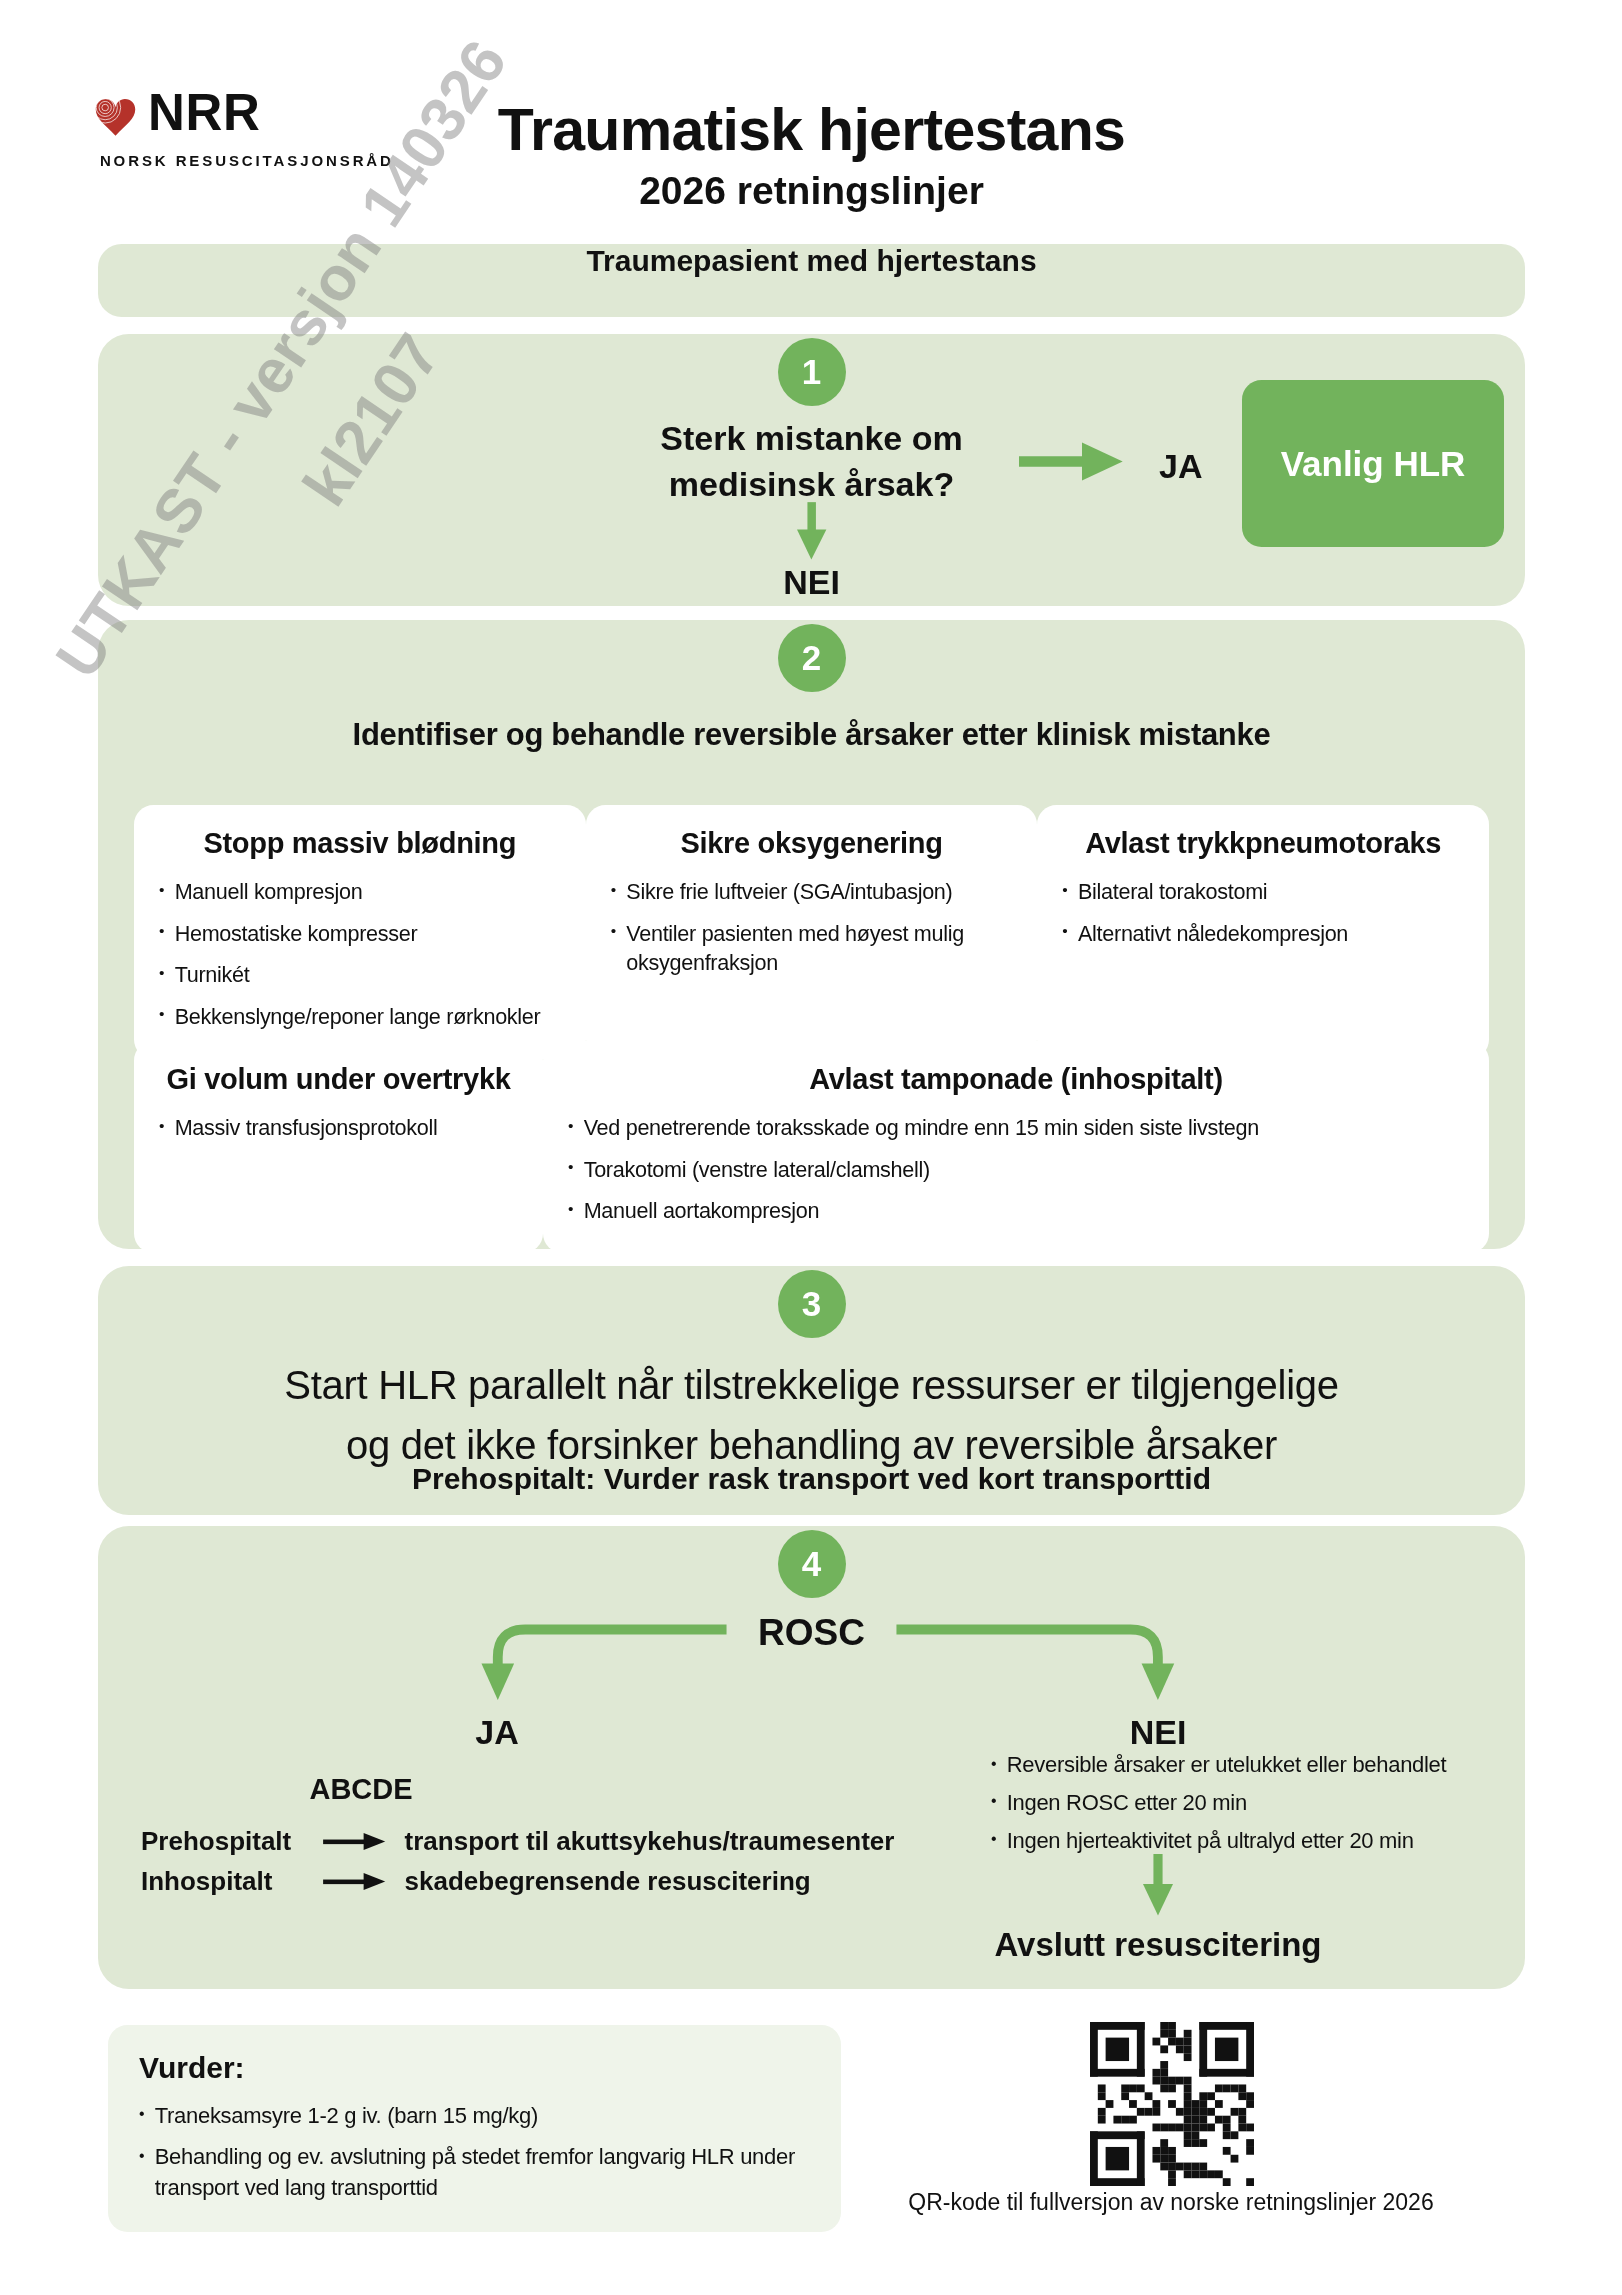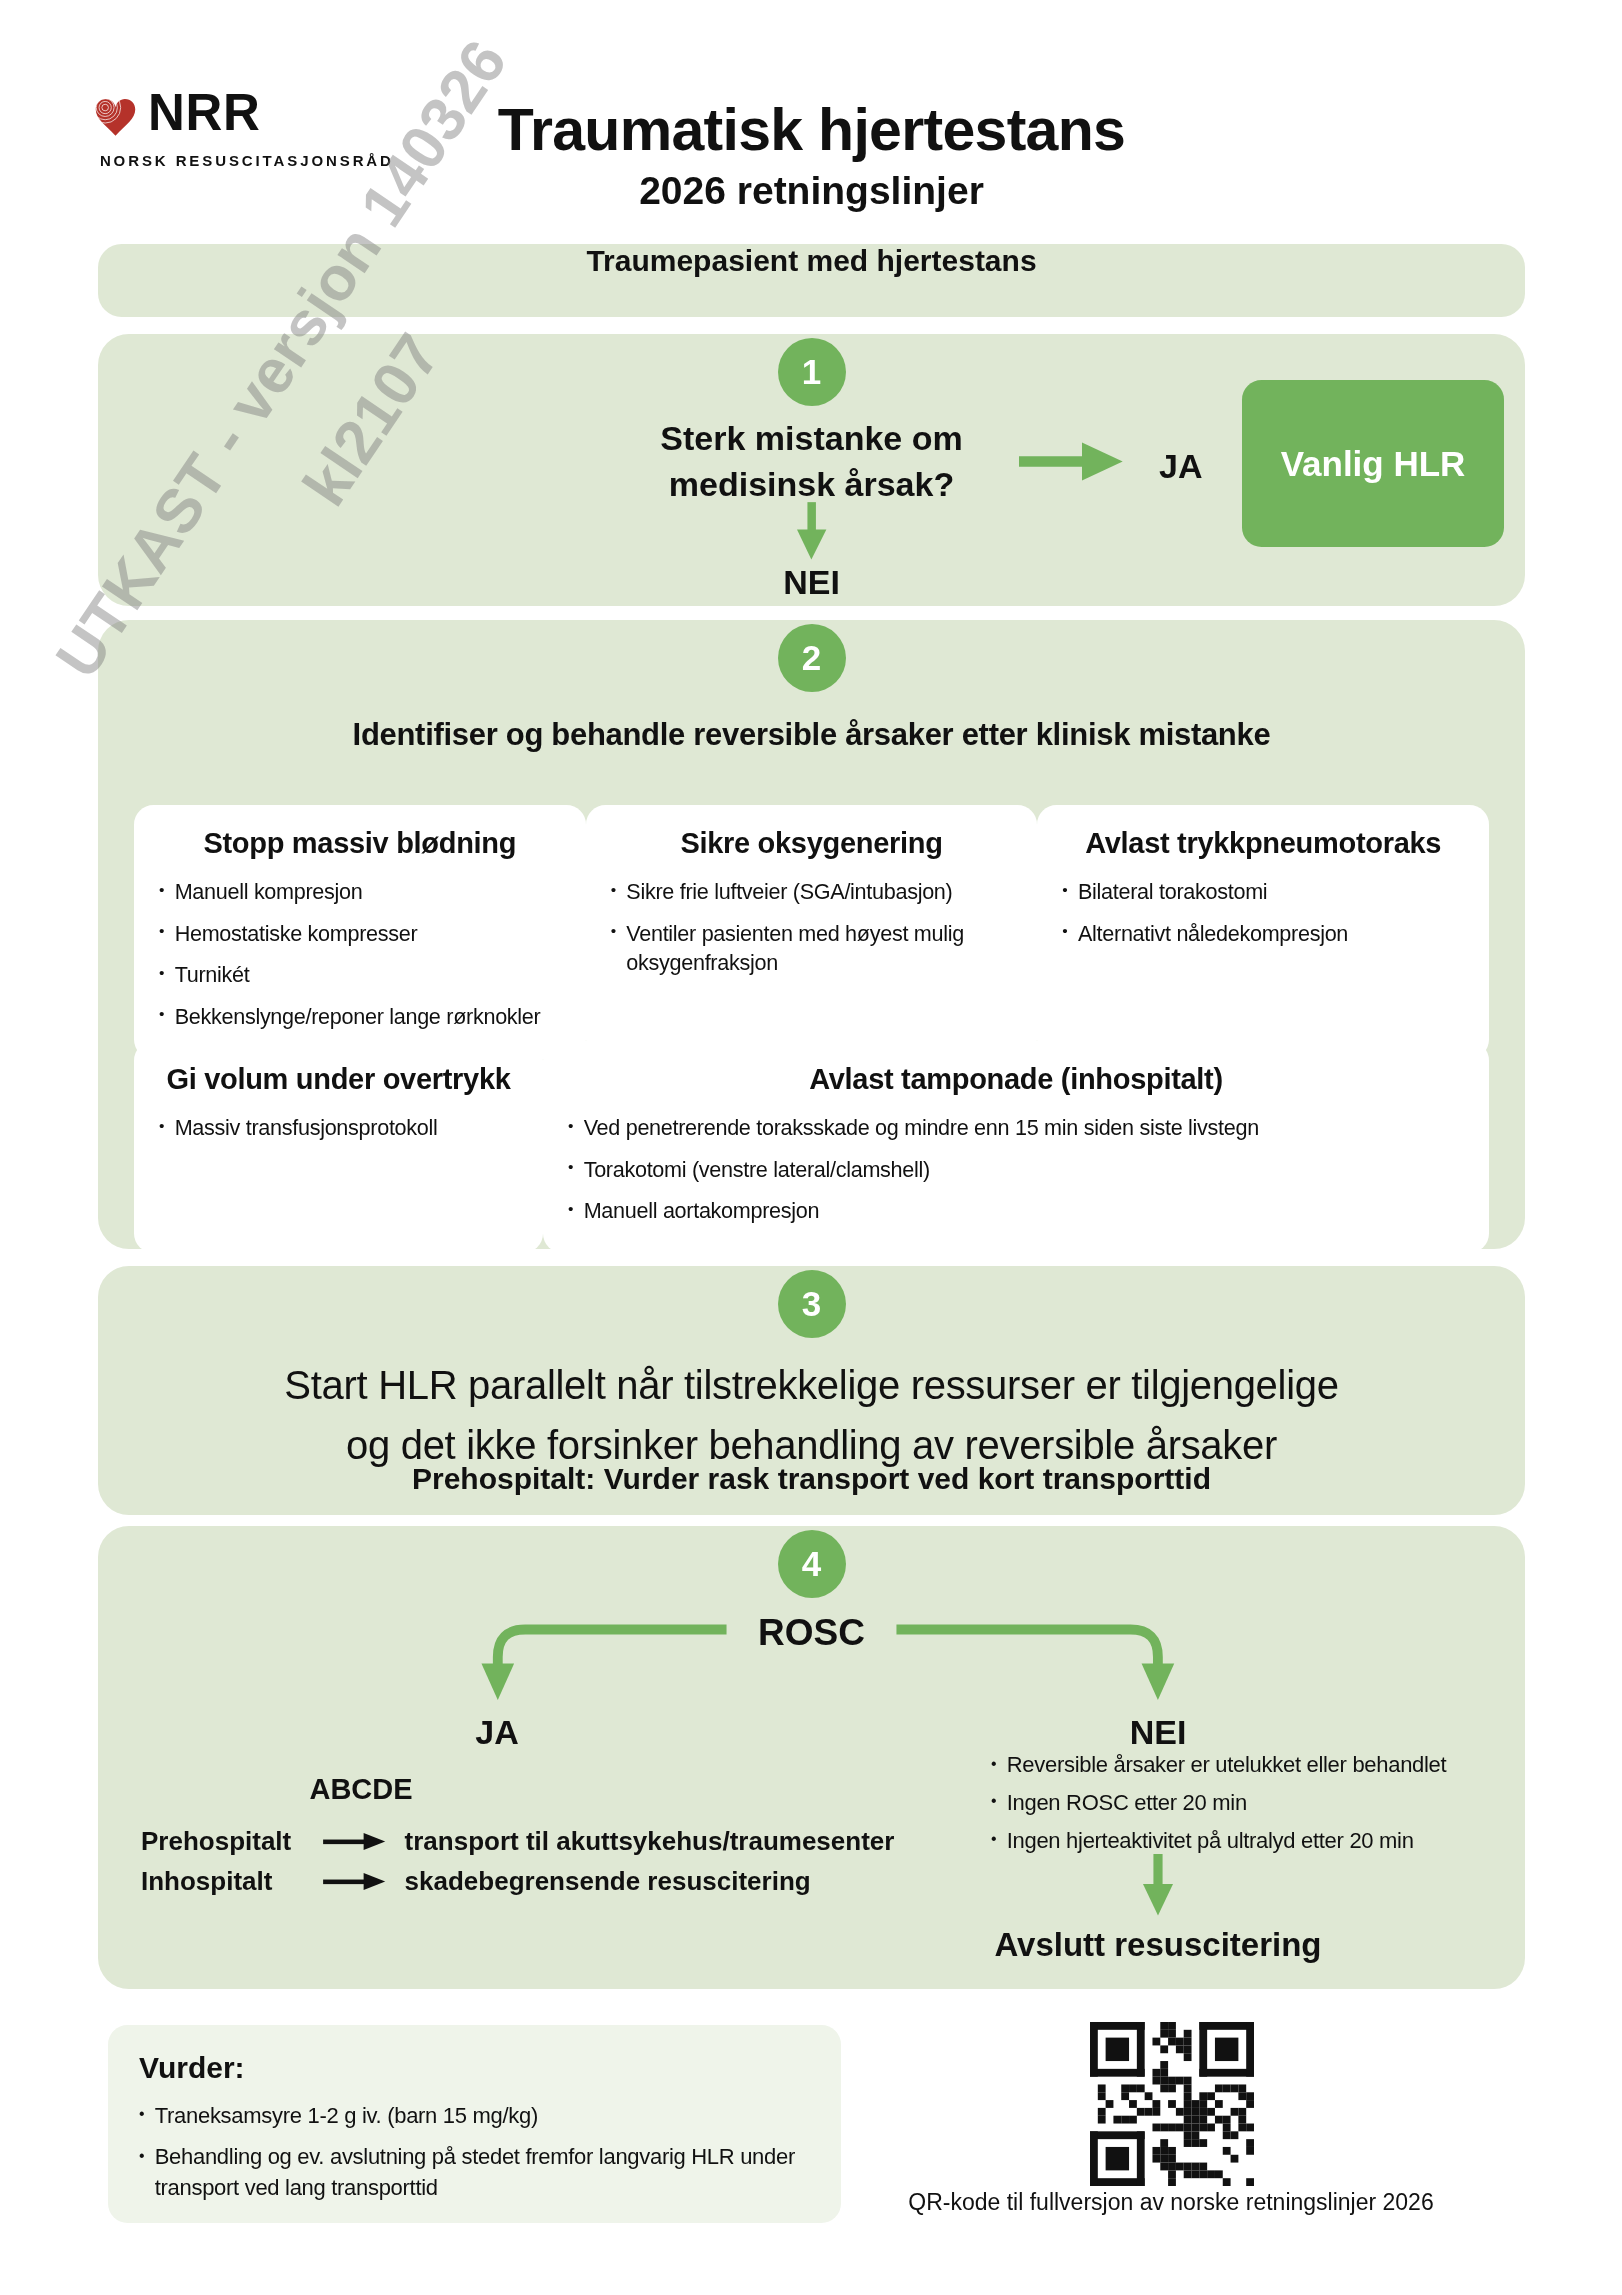--- a/index.html
+++ b/index.html
@@ -81,21 +81,21 @@
   .jarow .barrow{margin:0 18.3px;flex:none;}
   #jarow1{top:300px;}
   #jarow2{top:340px;}
   .neibullets{position:absolute;left:893px;top:225px;width:530px;}
   .neibullets .b{font-size:22px;margin-bottom:9.2px;line-height:1.3;}
   .arrow-down4{position:absolute;left:1060px;transform:translateX(-50%);top:328px;}
   .avslutt{position:absolute;left:1060px;top:400px;transform:translateX(-50%);
            font-size:33px;font-weight:700;white-space:nowrap;}
   
   .vurder{position:absolute;left:108px;top:2025px;width:733px;background:var(--vurderbg);
-          border-radius:19.6px;padding:26px 31px 9px;}
+          border-radius:19.6px;padding:26px 31px 18px;}
   .vurder h4{margin:0 0 15.7px;font-size:30px;font-weight:700;}
   .vurder .b{font-size:22px;line-height:1.4;margin-bottom:10.5px;}
   .qr{position:absolute;left:1090px;top:2022px;width:164px;height:164px;}
   .qr-caption{position:absolute;left:844px;top:2189px;width:654px;text-align:center;font-size:23px;}
 </style>
 </head>
 <body>
 
 <div class="page">
 

